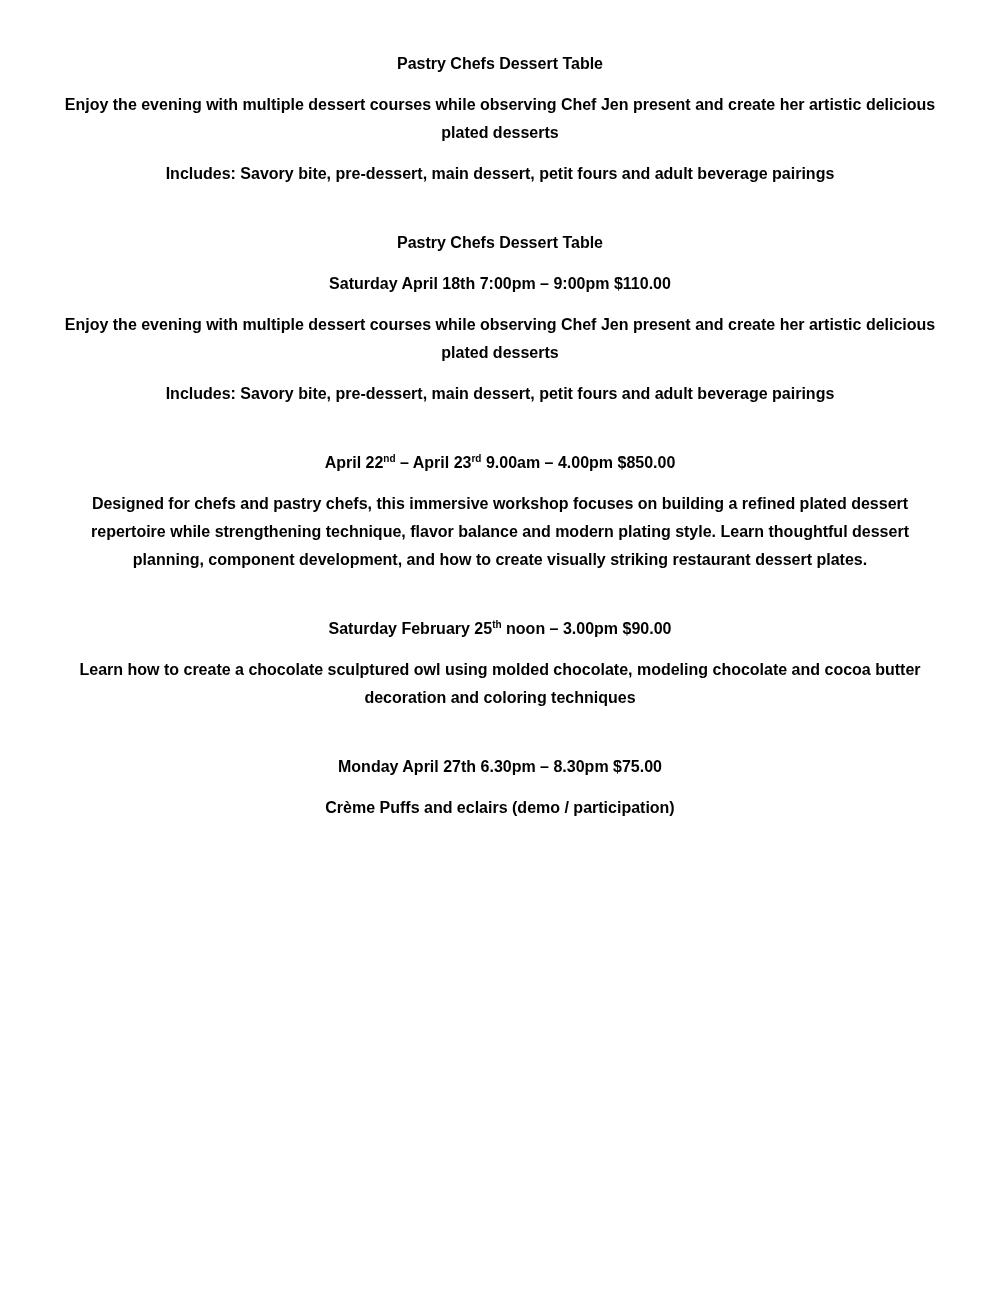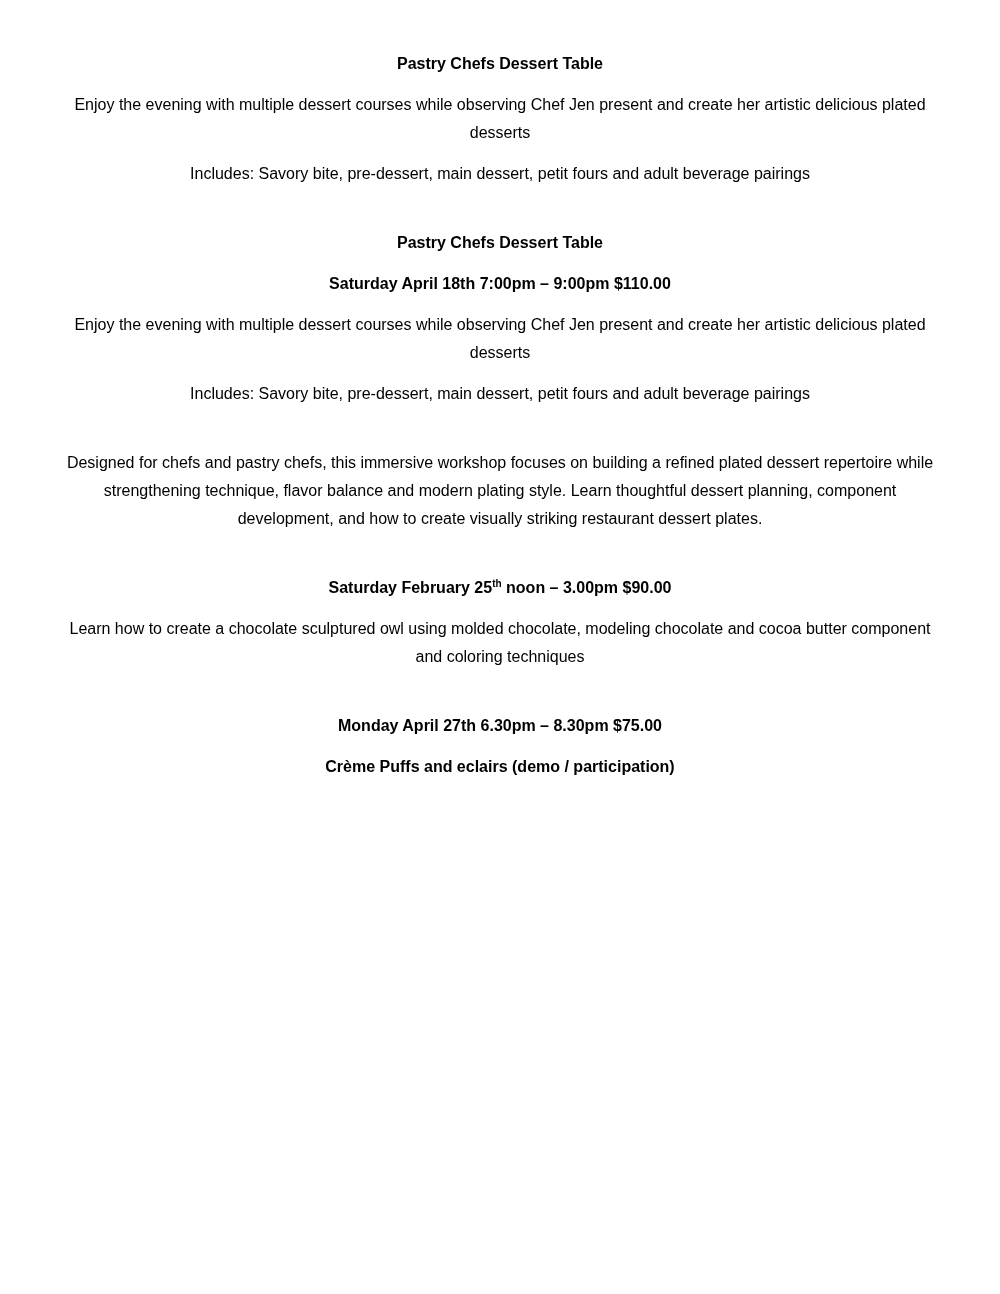--- a/index.html
+++ b/index.html
@@ -1,15 +1,15 @@
 <!DOCTYPE html>
 <html><head>
 <meta charset="utf-8">
 <style>
-  * { margin: 0; padding: 0; box-sizing: border-box; }
+  * { margin: 0; padding: 0; box-sizing: border-box; font-weight: bold; }
   html, body { background: #ffffff; }
   body {
     width: 1000px;
     height: 1294px;
     font-family: "Liberation Sans", sans-serif;
     color: #000000;
     overflow: hidden;
   }
   .page {
     width: 1000px;
@@ -41,24 +41,25 @@
         <p>Enjoy the evening with multiple dessert courses while observing Chef Jen present and create her artistic delicious plated desserts</p>
         <p>Includes: Savory bite, pre-dessert, main dessert, petit fours and adult beverage pairings</p>
       </section>
       <section>
         <p class="heading"><span>Pastry Chefs Dessert Table</span></p>
         <p class="heading"><span>Saturday April 18th 7:00pm – 9:00pm $110.00</span></p>
         <p>Enjoy the evening with multiple dessert courses while observing Chef Jen present and create her artistic delicious plated desserts</p>
         <p>Includes: Savory bite, pre-dessert, main dessert, petit fours and adult beverage pairings</p>
       </section>
       <section>
+        <p class="heading"><span>April 22</span><sup>nd</sup><span> – April 23</span><sup>rd</sup><span> 9.00am – 4.00pm $850.00</span></p>
         <p>Designed for chefs and pastry chefs, this immersive workshop focuses on building a refined plated dessert repertoire while strengthening technique, flavor balance and modern plating style. Learn thoughtful dessert planning, component development, and how to create visually striking restaurant dessert plates.</p>
       </section>
       <section>
         <p class="heading"><span>Saturday February 25</span><sup>th</sup><span> noon – 3.00pm $90.00</span></p>
-        <p>Learn how to create a chocolate sculptured owl using molded chocolate, modeling chocolate and cocoa butter component and coloring techniques</p>
+        <p>Learn how to create a chocolate sculptured owl using molded chocolate, modeling chocolate and cocoa butter decoration and coloring techniques</p>
       </section>
       <section>
         <p class="heading"><span>Monday April 27th 6.30pm – 8.30pm $75.00</span></p>
         <p class="heading"><span>Crème Puffs and eclairs (demo / participation)</span></p>
       </section>
     </div>
 </div>
 
 </body></html>

